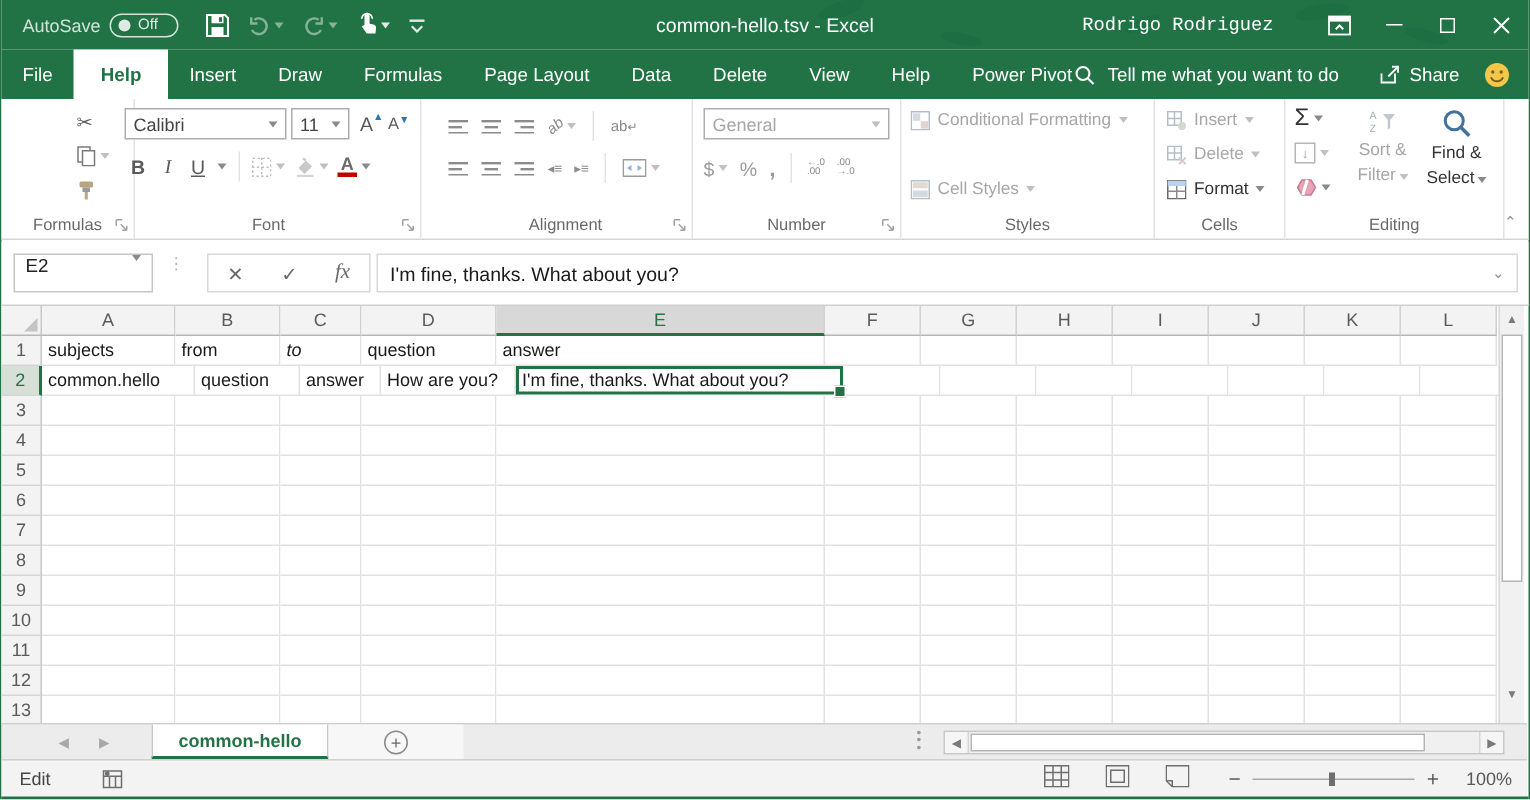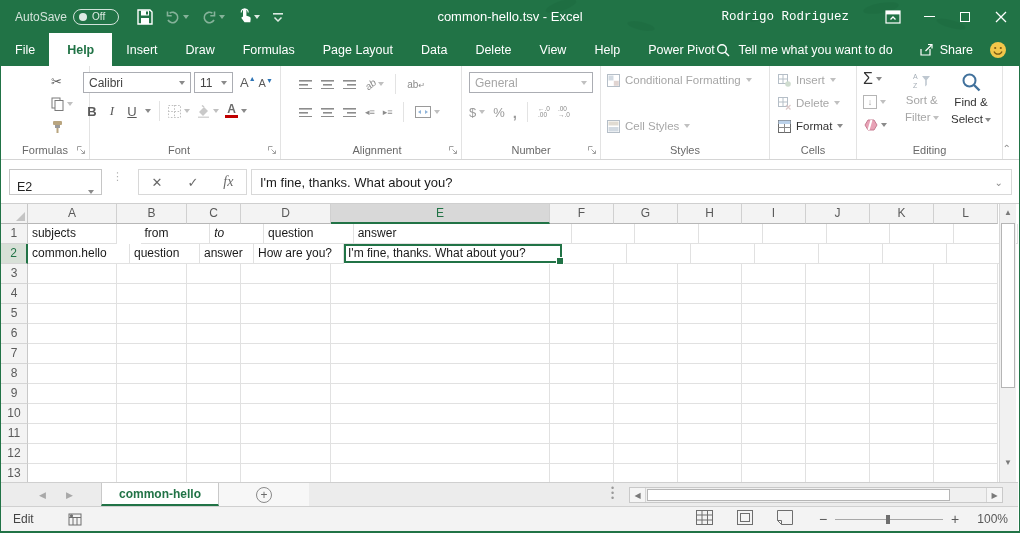--- a/index.html
+++ b/index.html
@@ -81,21 +81,21 @@
   .ed-c1 .mini { display:flex; align-items:center; gap:3px; height:18px; }
   .sigma { font-size:16px; color:#333; line-height:16px; }
   .filldown { width:14px; height:14px; border:1px solid #b5b5b5; color:#9a9a9a; font-size:9px; display:flex; align-items:center; justify-content:center; }
   .ed-col { position:absolute; top:6px; display:flex; flex-direction:column; align-items:center; }
   .ed-col .t1 { font-size:11.5px; line-height:13px; margin-top:4px; }
   .ed-sort { left:48px; } .ed-find { left:94px; }
   .collapse { position:absolute; right:8px; bottom:5px; color:#8a8a8a; font-size:10px; }
 
   
   .fbar { position:absolute; top:161px; left:0; right:0; height:43px; background:#fff; border-bottom:1px solid #cfcfcf; }
-  .namebox { position:absolute; left:8px; top:8px; width:93px; height:26px; border:1px solid #c6c6c6; background:#fff; display:flex; align-items:flex-end; padding:0 7px; font-size:12.5px; color:#222; }
+  .namebox { position:absolute; left:8px; top:8px; width:93px; height:26px; border:1px solid #c6c6c6; background:#fff; display:flex; align-items:flex-start; padding:0 7px; font-size:12.5px; color:#222; }
   .namebox .dcar { margin-left:auto; }
   .fdots { position:absolute; left:111px; top:12px; color:#b0b0b0; font-size:11px; letter-spacing:0; line-height:6px; }
   .fbtns { position:absolute; left:137px; top:8px; width:109px; height:26px; border:1px solid #d8d8d8; background:#fff; display:flex; align-items:center; justify-content:space-around; }
   .fx { font-family:"Liberation Serif",serif; font-style:italic; font-size:14px; color:#696969; }
   .fcancel,.fenter { font-size:13px; color:#696969; }
   .ffield { position:absolute; left:250px; top:8px; right:7px; height:26px; border:1px solid #d8d8d8; background:#fff; display:flex; align-items:center; padding:0 8px; font-size:13px; color:#1a1a1a; }
   .fchev { margin-left:auto; color:#8a8a8a; font-size:10px; }
 
   
   .gridarea { position:absolute; top:204px; left:0; width:1017px; height:278px; overflow:hidden; background:#fff; }
@@ -532,21 +532,21 @@
           <div class="colhdr" style="width: 64px;">I</div>
           <div class="colhdr" style="width: 64px;">J</div>
           <div class="colhdr" style="width: 64px;">K</div>
           <div class="colhdr" style="width: 64px;">L</div>
         </div>
     </div>
     <div id="grid-body">
         <div class="grid-row">
           <div class="rowhdr">1</div>
           <div class="cell" style="width: 89px;">subjects</div>
-          <div class="cell" style="width: 70px; margin-left: 24px;">from</div>
+          <div class="cell" style="width: 70px;">from</div>
           <div class="cell" style="width: 54px; font-style: italic;">to</div>
           <div class="cell" style="width: 90px;">question</div>
           <div class="cell" style="width: 219px;">answer</div>
           <div class="cell" style="width: 64px;"></div>
           <div class="cell" style="width: 64px;"></div>
           <div class="cell" style="width: 64px;"></div>
           <div class="cell" style="width: 64px;"></div>
           <div class="cell" style="width: 64px;"></div>
           <div class="cell" style="width: 64px;"></div>
           <div class="cell" style="width: 64px;"></div>

